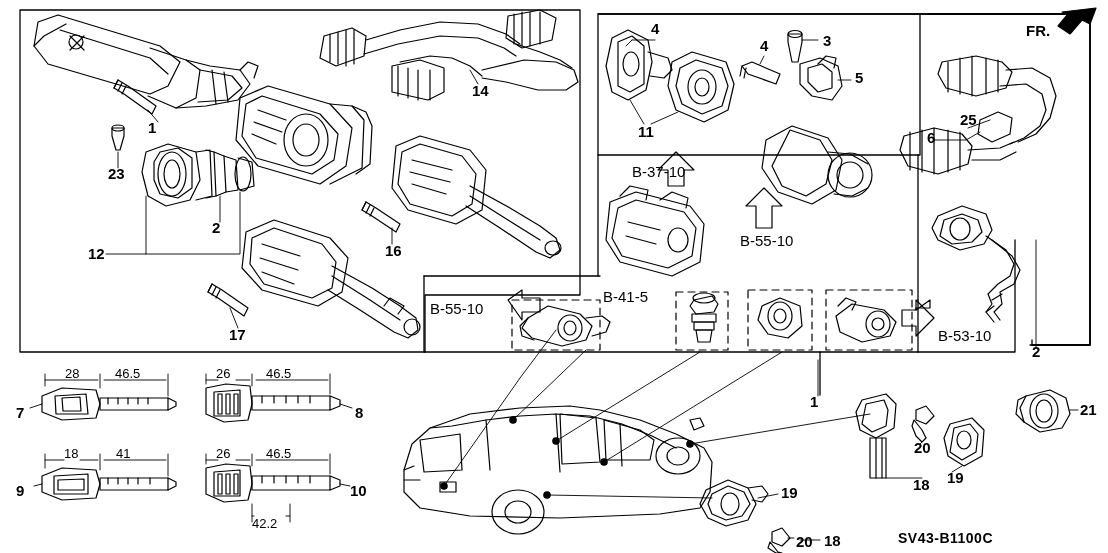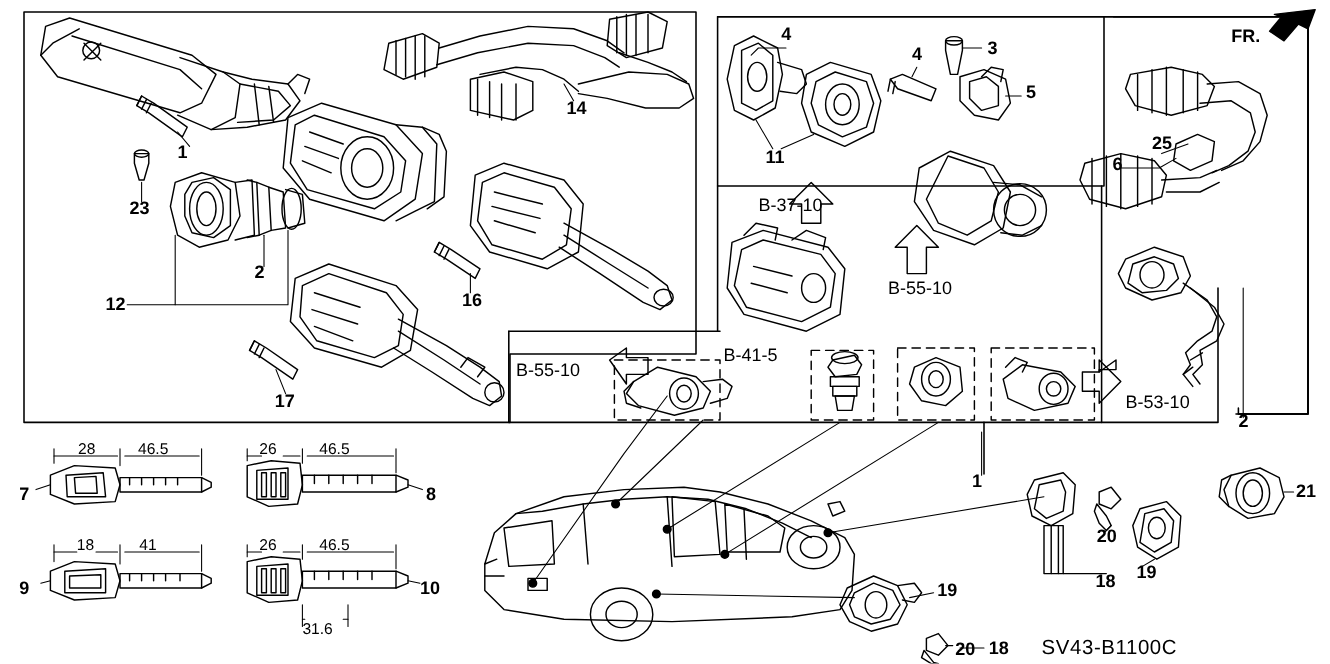--- a/index.html
+++ b/index.html
@@ -5,21 +5,21 @@
   html,body{margin:0;padding:0;background:#ffffff;}
   body{width:1108px;height:553px;position:relative;overflow:hidden;
        font-family:"Liberation Sans",sans-serif;color:#000;}
   #stage{position:absolute;left:0;top:0;width:1108px;height:553px;}
   svg.layer{position:absolute;left:0;top:0;width:1108px;height:553px;}
   .lbl{position:absolute;font-size:15px;font-weight:bold;color:#000;
        white-space:nowrap;line-height:1;}
   .ref{position:absolute;font-size:15px;font-weight:normal;color:#000;white-space:nowrap;}
   .corner{position:absolute;font-size:15px;font-weight:bold;}
   .dim{position:absolute;font-size:13px;font-weight:normal;}
-  .code{position:absolute;font-size:17px;font-weight:normal;letter-spacing:0.5px;}
+  .code{position:absolute;font-size:14px;font-weight:bold;letter-spacing:0.5px;margin-left:30px;}
 </style>
 </head>
 <body>
 
 <div id="stage">
 
   <svg class="layer" viewBox="0 0 1108 553">
     <g fill="none" stroke="#000" stroke-width="1.2" stroke-linejoin="round" stroke-linecap="round">
 
       <path d="M20 10 L580 10 L580 295 L425 295 L425 352 L20 352 Z" stroke-width="1.3"></path>
@@ -353,17 +353,17 @@
   <div class="ref" style="left:938px;top:327px">B-53-10</div>
 
   <div class="dim" style="left:65px;top:366px">28</div>
   <div class="dim" style="left:115px;top:366px">46.5</div>
   <div class="dim" style="left:216px;top:366px">26</div>
   <div class="dim" style="left:266px;top:366px">46.5</div>
   <div class="dim" style="left:64px;top:446px">18</div>
   <div class="dim" style="left:116px;top:446px">41</div>
   <div class="dim" style="left:216px;top:446px">26</div>
   <div class="dim" style="left:266px;top:446px">46.5</div>
-  <div class="dim" style="left:252px;top:516px">31.6</div>
+  <div class="dim" style="left:252px;top:516px">42.2</div>
 
   <div class="corner" style="left:1026px;top:22px">FR.</div>
   <div class="code" style="left:868px;top:530px">SV43-B1100C</div>
 </div>
 
 </body></html>

